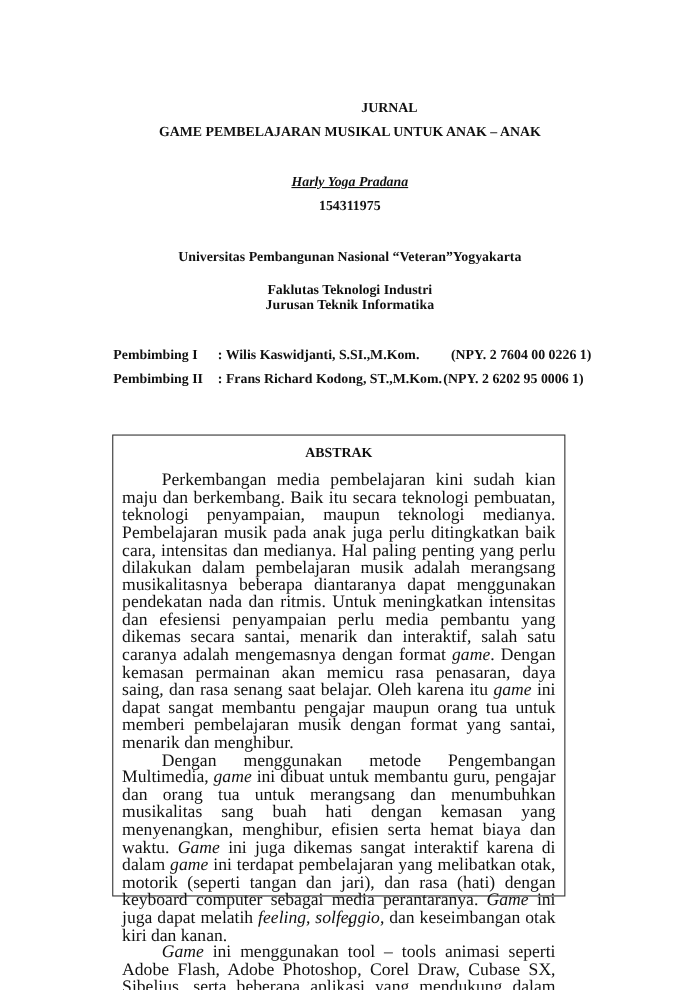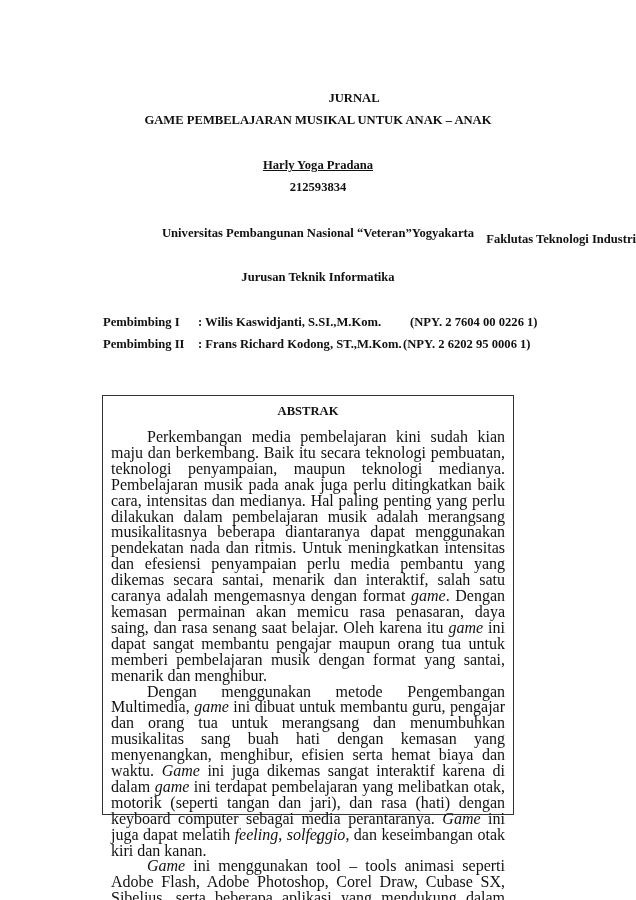--- a/index.html
+++ b/index.html
@@ -1,21 +1,21 @@
 <!DOCTYPE html>
 <html><head>
   <meta charset="utf-8">
   <style>
     html, body { margin: 0; padding: 0; background: #ffffff; }
     body {
       width: 636px; height: 900px; position: relative; overflow: hidden;
       font-family: "Liberation Serif", "DejaVu Serif", serif; color: #111;
     }
     .center { position: absolute; left: 0; width: 636px; text-align: center; font-weight: bold; font-size: 12.6px; }
-    .u { text-decoration: underline; }
+    .u { text-decoration: underline; font-style: italic; }
     .sup-row { position: absolute; left: 91px; font-weight: bold; font-size: 12.6px; white-space: nowrap; }
     .sup-row .lbl { position: absolute; left: 12px; }
     .sup-row .nm { position: absolute; left: 107px; }
     .sup-row .npy { position: absolute; }
     .box {
       position: absolute; left: 102px; top: 395px; width: 412px; height: 420px;
       border: 1.2px solid #333; box-sizing: border-box;
     }
     .abs-title { position: absolute; top: 8px; left: 0; width: 100%; text-align: center; font-weight: bold; font-size: 12.6px; }
     .abs-body {
@@ -26,24 +26,24 @@
     .abs-body .i { font-style: italic; }
     .pageno { position: absolute; top: 832px; left: 0; width: 636px; text-align: center; font-size: 12.6px; }
   </style>
 </head>
 <body>
 
 <div class="center" style="top:91px;margin-left:36px;">JURNAL</div>
 <div class="center" style="top:113px;">GAME PEMBELAJARAN MUSIKAL UNTUK ANAK – ANAK</div>
 
 <div class="center" style="top:158px;"><span class="u">Harly Yoga Pradana</span></div>
-<div class="center" style="top:180px;">212593834</div>
+<div class="center" style="top:180px;">154311975</div>
 
 <div class="center" style="top:226px;">Universitas Pembangunan Nasional “Veteran”Yogyakarta</div>
-<div class="center" style="top:232px;text-align:right;">Faklutas Teknologi Industri</div>
+<div class="center" style="top:256px;">Faklutas Teknologi Industri</div>
 <div class="center" style="top:270px;">Jurusan Teknik Informatika</div>
 
 <div class="sup-row" style="top:315px;">
   <span class="lbl">Pembimbing I</span>
   <span class="nm">: Wilis Kaswidjanti, S.SI.,M.Kom.</span>
   <span class="npy" style="left:319px;">(NPY. 2 7604 00 0226 1)</span>
 </div>
 <div class="sup-row" style="top:337px;">
   <span class="lbl">Pembimbing II</span>
   <span class="nm">: Frans Richard Kodong, ST.,M.Kom.</span>

